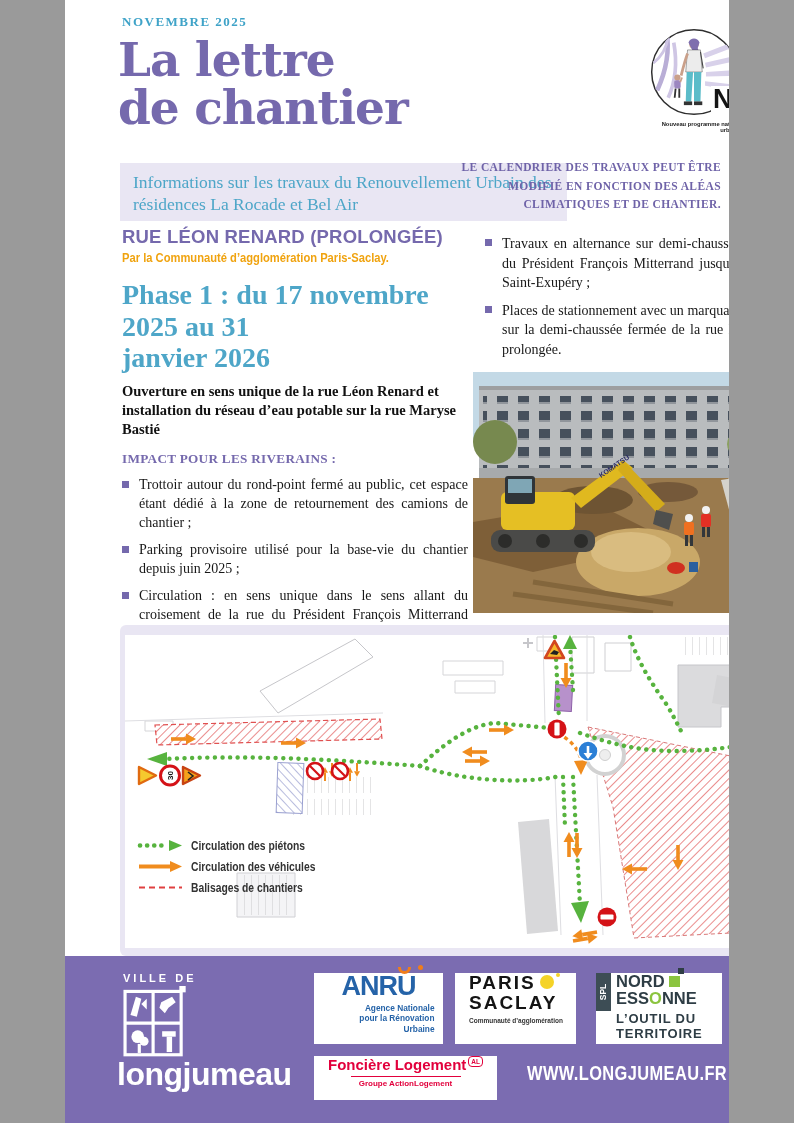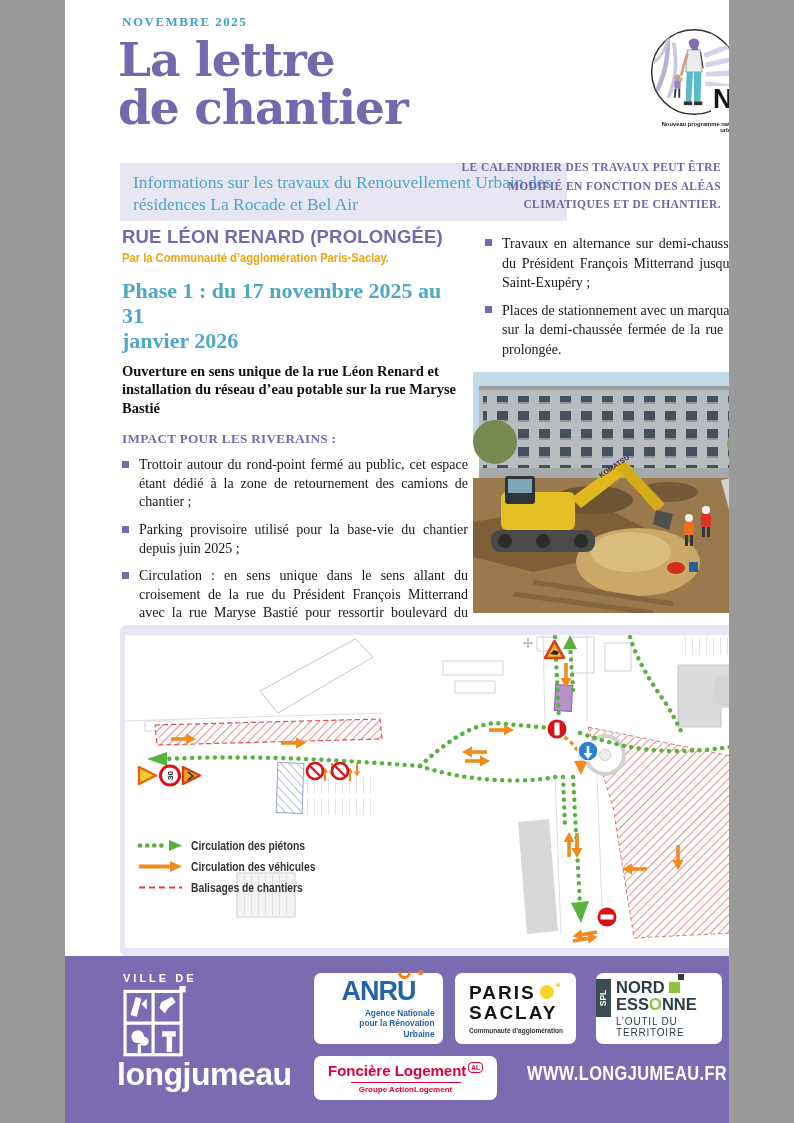--- a/index.html
+++ b/index.html
@@ -35,21 +35,21 @@
             font-weight:bold; color:#6f63a8; line-height:1.62; letter-spacing:.4px; }
 
   
   .col-left { left:57px; top:226px; width:346px; }
   .col-right { left:420px; top:234px; width:318px; }
   .h2 { font-family:"Liberation Sans",sans-serif; font-weight:900; font-size:18.5px;
         color:#7569ad; letter-spacing:.2px; }
   .cond { display:inline-block; transform:scaleX(.86); transform-origin:0 50%;
           font-family:"Liberation Sans",sans-serif; }
   .byline { margin-top:2px; font-weight:bold; font-size:13px; color:#f0a30f; white-space:nowrap; }
-  .phase { margin-top:13px; font-weight:900; font-size:22px; color:#4ea6c8; line-height:1.13; }
+  .phase { margin-top:13px; font-weight:900; font-size:28px; color:#4ea6c8; line-height:1.13; }
   .intro { margin-top:8px; font-weight:bold; font-size:14.5px; line-height:1.3; color:#111; }
   .impact { margin-top:13px; font-weight:bold; font-size:13.2px; color:#7569ad; letter-spacing:.3px; }
   ul.blist { list-style:none; margin-top:9px; }
   ul.blist li { display:flex; gap:10px; margin-bottom:9px; font-size:14px;
                 line-height:1.33; text-align:justify; }
   .bsq { flex:none; width:7px; height:7px; background:#7569ad; margin-top:5px; }
   .col-right ul.blist { margin-top:0; }
   .col-right ul.blist li { line-height:1.4; margin-bottom:8px; }
 
   .photo { left:408px; top:372px; width:330px; height:241px; overflow:hidden; }
@@ -63,21 +63,21 @@
   .legend-label { font-size:12px; color:#333; font-weight:bold; }
 
   
   .footer { left:0; top:956px; width:794px; height:167px; background:#7b6cb1; }
   .city-top { left:58px; top:16px; font-family:"Liberation Sans",sans-serif; font-weight:bold;
               font-size:11px; color:#fff; letter-spacing:3px; position:absolute; }
   .city-logo { position:absolute; left:56px; top:30px; }
   .city-name { position:absolute; left:52px; top:100px; font-family:"Liberation Sans",sans-serif;
                font-weight:900; font-size:32px; color:#ffffff; letter-spacing:-.5px; }
   .wbox { position:absolute; background:#fff; display:flex; flex-direction:column;
-          align-items:center; justify-content:center; font-family:"Liberation Sans",sans-serif;border-radius:7px; }
+          align-items:center; font-family:"Liberation Sans",sans-serif; }
   .box-anru { left:249px; top:17px; width:129px; height:71px; }
   .anru-brand { position:relative; font-weight:900; font-size:27px; color:#2563a8;
                 letter-spacing:-1px; line-height:1; }
   .anru-u { position:relative; display:inline-block; }
   .anru-u .breve { position:absolute; left:1px; top:-6px; width:13px; height:7px;
                    border:3px solid #f07d1a; border-top:none; border-radius:0 0 14px 14px; }
   .anru-u .bdot { position:absolute; right:-7px; top:-8px; width:5px; height:5px;
                   border-radius:50%; background:#f07d1a; }
   .anru-lines { margin-top:3px; width:112px; text-align:right; font-weight:bold;
                 font-size:8.3px; color:#2563a8; line-height:1.25; }
@@ -98,21 +98,21 @@
   .box-spl { left:531px; top:17px; width:126px; height:71px; }
   .spl-row { display:flex; gap:5px; align-items:flex-start; }
   .spl-vert { width:15px; height:38px; background:#3d4d55; display:flex;
               align-items:center; justify-content:center; }
   .spl-vert span { transform:rotate(-90deg); color:#fff; font-weight:900; font-size:8.5px; }
   .spl-l1,.spl-l2 { font-weight:900; font-size:16.5px; color:#2e3d45; line-height:1.05; }
   .spl-o { color:#8bc43f; }
   .spl-sq { position:relative; display:inline-block; margin-left:4px; }
   .sq-g { display:inline-block; width:11px; height:11px; background:#8bc43f; }
   .sq-d { position:absolute; right:-4px; top:-5px; width:6px; height:6px; background:#2e3d45; }
-  .spl-sub { margin-top:3px; font-weight:400; font-size:10px; color:#2e3d45; letter-spacing:.8px; }
+  .spl-sub { margin-top:3px; font-weight:700; font-size:13px; color:#2e3d45; letter-spacing:.8px; }
   .box-eh { left:676px; top:17px; width:64px; height:71px; }
   .eh-l1 { font-weight:900; font-size:8.8px; color:#d42027; letter-spacing:.4px; margin-top:2px; }
   .eh-l2 { font-weight:bold; font-size:7.8px; color:#2569b0; letter-spacing:1.6px; }
   .eh-sub { font-size:4.6px; color:#8a8a8a; font-weight:bold; margin-top:1px; }
   .site-row { position:absolute; left:462px; top:106px; display:flex; align-items:center; gap:10px; }
   .site-url { color:#fff; font-family:"Liberation Sans",sans-serif; font-weight:900;
               font-size:20px; letter-spacing:.5px; display:inline-block;
               transform:scaleX(.82); transform-origin:0 50%; }
   .site-sep { color:#fff; font-weight:900; font-size:18px; margin-left:-24px; }
   .soc { display:flex; align-items:center; gap:9px; }

